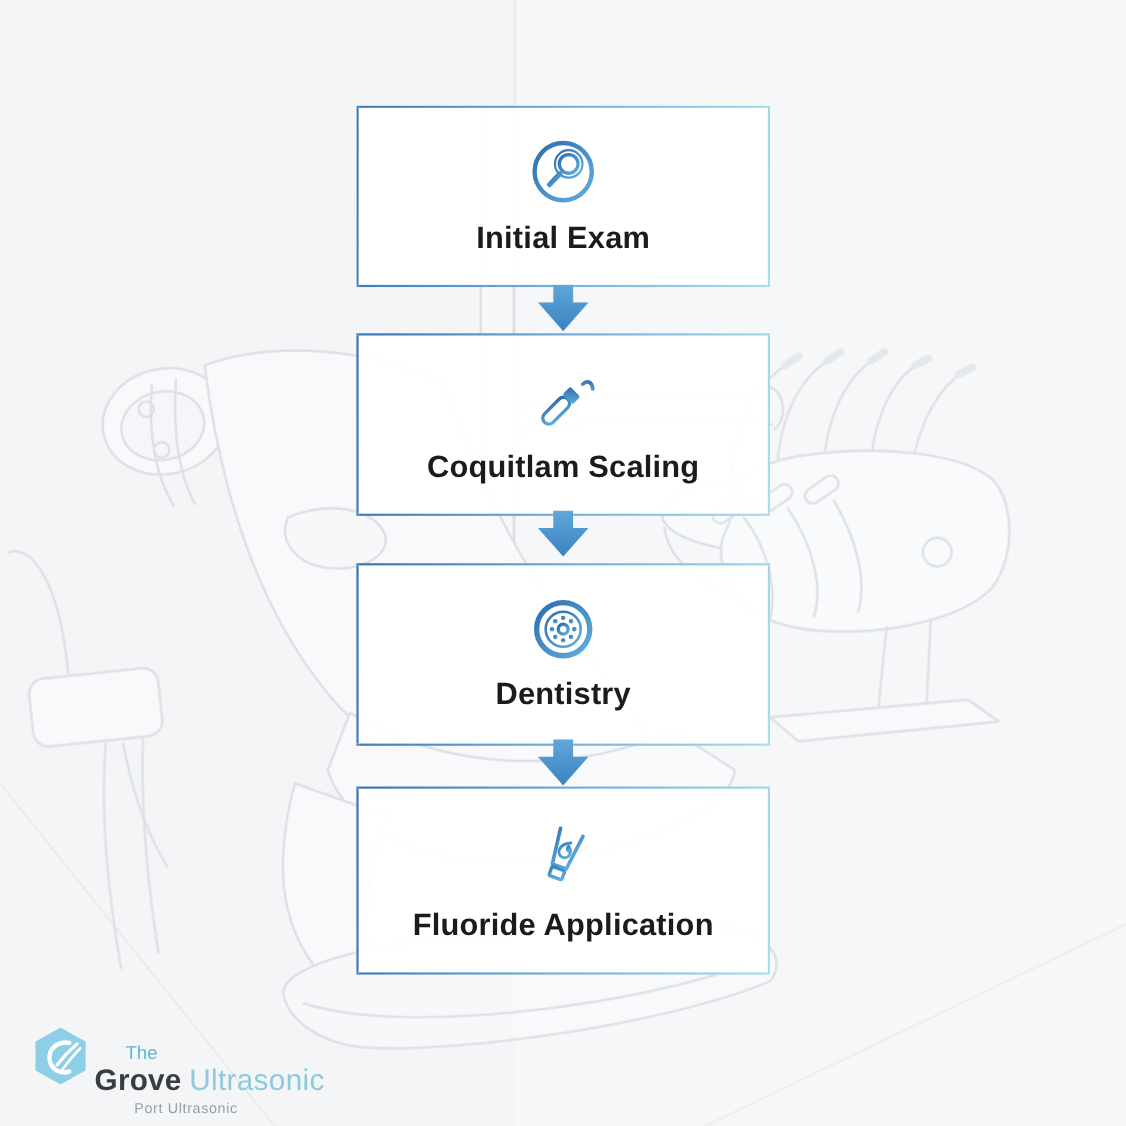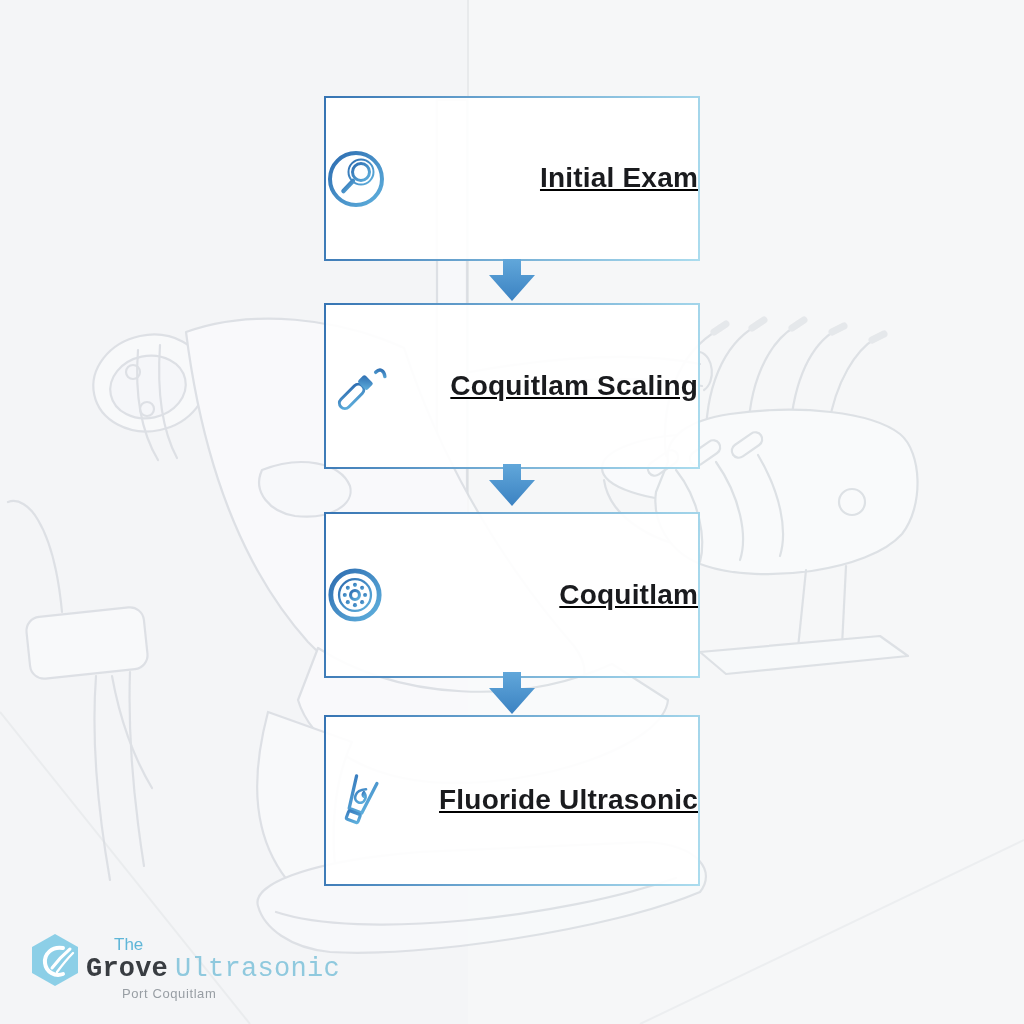--- a/index.html
+++ b/index.html
@@ -11,44 +11,43 @@
   }
   .stage{position:relative;width:1024px;height:1024px;}
   .bg-svg{position:absolute;left:0;top:0;}
 
   
   .step-box{
     position:absolute;left:324px;width:372px;
     background:rgba(255,255,255,0.92);
     border:2px solid #6fa9d2;
     border-image:linear-gradient(100deg,#3674b3 0%,#6fa9d2 45%,#abdcee 100%) 1;
-    display:flex;flex-direction:row;align-items:center;justify-content:space-between;
+    display:flex;flex-direction:column;align-items:center;justify-content:center;
     gap:15px;
-    text-decoration:underline;
   }
   .b1{top:96px;height:161px;}
   .b2{top:303px;height:162px;}
   .b3{top:512px;height:162px;}
   .b4{top:715px;height:167px;}
   .step-icon{flex:0 0 auto;display:flex;align-items:center;justify-content:center;}
   .step-label{
     font-size:28px;font-weight:700;color:#1a1b1e;letter-spacing:.2px;
     line-height:1.1;text-align:center;
   }
 
   .flow-arrow{position:absolute;left:489px;width:46px;height:42px;}
   .a1{top:259px;}
   .a2{top:464px;}
   .a3{top:672px;}
 
   
   .logo{position:absolute;left:32px;top:934px;display:flex;align-items:flex-start;gap:8px;}
   .logo-text{display:flex;flex-direction:column;}
-  .logo-the{color:#5fb6d8;font-size:17px;line-height:1;margin-left:28px;margin-top:2px;}
-  .logo-row{display:flex;align-items:baseline;gap:7px;margin-top:1px;font-family:Liberation Mono, monospace;}
+  .logo-the{color:#5fb6d8;font-size:17px;line-height:1;margin-left:28px;margin-top:15px;}
+  .logo-row{display:flex;align-items:baseline;gap:7px;margin-top:1px;}
   .logo-grove{color:#393d42;font-size:27px;font-weight:700;letter-spacing:.2px;}
   .logo-dentistry{color:#8fc9de;font-size:27px;font-weight:400;letter-spacing:.3px;}
   .logo-tagline{color:#989ea4;font-size:13px;letter-spacing:.6px;margin-left:36px;margin-top:2px;}
 </style>
 </head>
 <body>
 
 <div class="stage">
 
   <svg class="bg-svg" width="1024" height="1024" viewBox="0 0 1024 1024" aria-hidden="true">
@@ -195,21 +194,21 @@
             <circle cx="37.4" cy="37.4" r="2.1"></circle>
           <circle cx="30" cy="40.5" r="2.1"></circle>
             <circle cx="22.6" cy="37.4" r="2.1"></circle>
           <circle cx="19.5" cy="30" r="2.1"></circle>
             <circle cx="22.6" cy="22.6" r="2.1"></circle>
           <circle cx="30" cy="19.5" r="2.1"></circle>
             <circle cx="37.4" cy="22.6" r="2.1"></circle>
         </g>
       </svg>
     </div>
-    <div class="step-label">Coquitlam</div>
+    <div class="step-label">Dentistry</div>
   </div>
 
   <svg class="flow-arrow a3" viewBox="0 0 46 42">
     <defs>
         <linearGradient id="ag3" x1="0" y1="0" x2="0" y2="1">
       <stop offset="0" stop-color="#61a7da"></stop>
           <stop offset="1" stop-color="#3b82c2"></stop>
     </linearGradient>
       </defs>
     <path d="M14,0 H32 V16 H46 L23,42 L0,16 H14 Z" fill="url(#ag3)"></path>
@@ -226,33 +225,33 @@
           </defs>
         <g transform="rotate(20 32 32)" stroke="url(#ig4)" fill="none" stroke-linecap="round" stroke-linejoin="round">
           <line x1="20" y1="8.5" x2="44" y2="8.5" stroke-width="3.2"></line>
           <path d="M21.5,10 L25.5,42 L38.5,42 L42.5,10" stroke-width="3.2" fill="#ffffff"></path>
           <rect x="26" y="44" width="12" height="8.5" rx="1.5" stroke-width="3"></rect>
           <path d="M34.5,19 C30,21 27,24.5 27,28 C27,31.3 29.3,33.5 32,33.5 C34.7,33.5 37,31.3 37,28 C37,25.5 35.5,23.8 33.6,22.4" stroke-width="2.6"></path>
           <path d="M33.6,22.4 C32.6,24.4 33.4,26.4 35,26.6" stroke-width="2.4"></path>
         </g>
       </svg>
     </div>
-    <div class="step-label">Fluoride Ultrasonic</div>
+    <div class="step-label">Fluoride Application</div>
   </div>
 
   <div class="logo">
     <svg width="46" height="52" viewBox="0 0 46 52">
       <polygon points="23,0 46,13 46,39 23,52 0,39 0,13" fill="#8ccfe7"></polygon>
       <path d="M31,14 C20,12 12,20 13,29 C14,38 23,43 31,40" stroke="#ffffff" stroke-width="4" fill="none" stroke-linecap="round"></path>
       <path d="M20,34 C26,26 32,20 38,15" stroke="#ffffff" stroke-width="3" fill="none" stroke-linecap="round"></path>
       <path d="M25,38 C31,30 36,24 41,19" stroke="#ffffff" stroke-width="2.4" fill="none" stroke-linecap="round"></path>
     </svg>
     <div class="logo-text">
       <div class="logo-the">The</div>
       <div class="logo-row">
         <span class="logo-grove">Grove</span>
         <span class="logo-dentistry">Ultrasonic</span>
       </div>
-      <div class="logo-tagline">Port Coquitlam</div>
+      <div class="logo-tagline">Port Ultrasonic</div>
     </div>
   </div>
 
 </div>
 
 </body></html>

